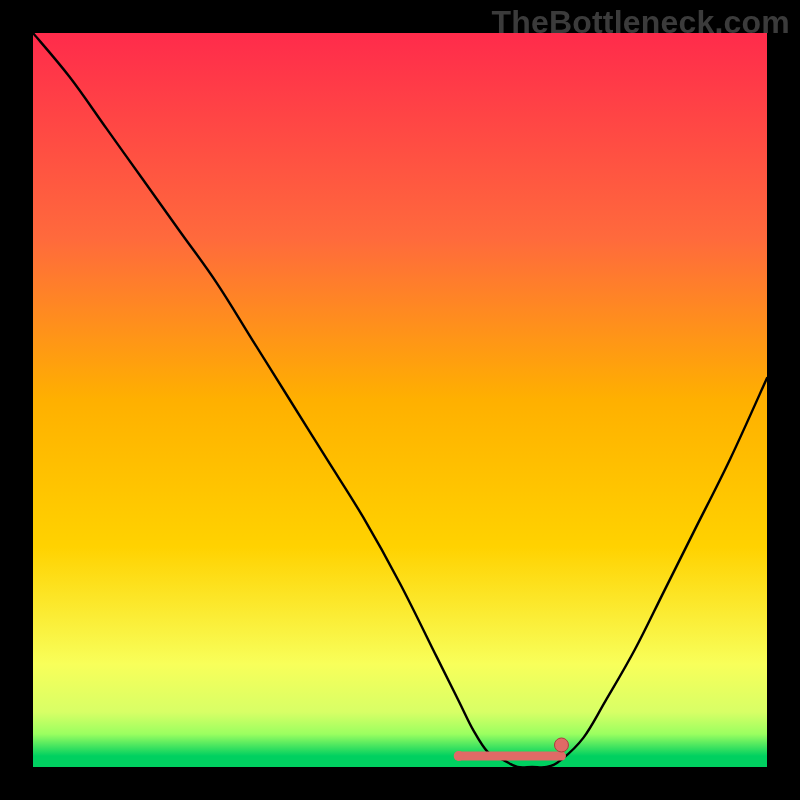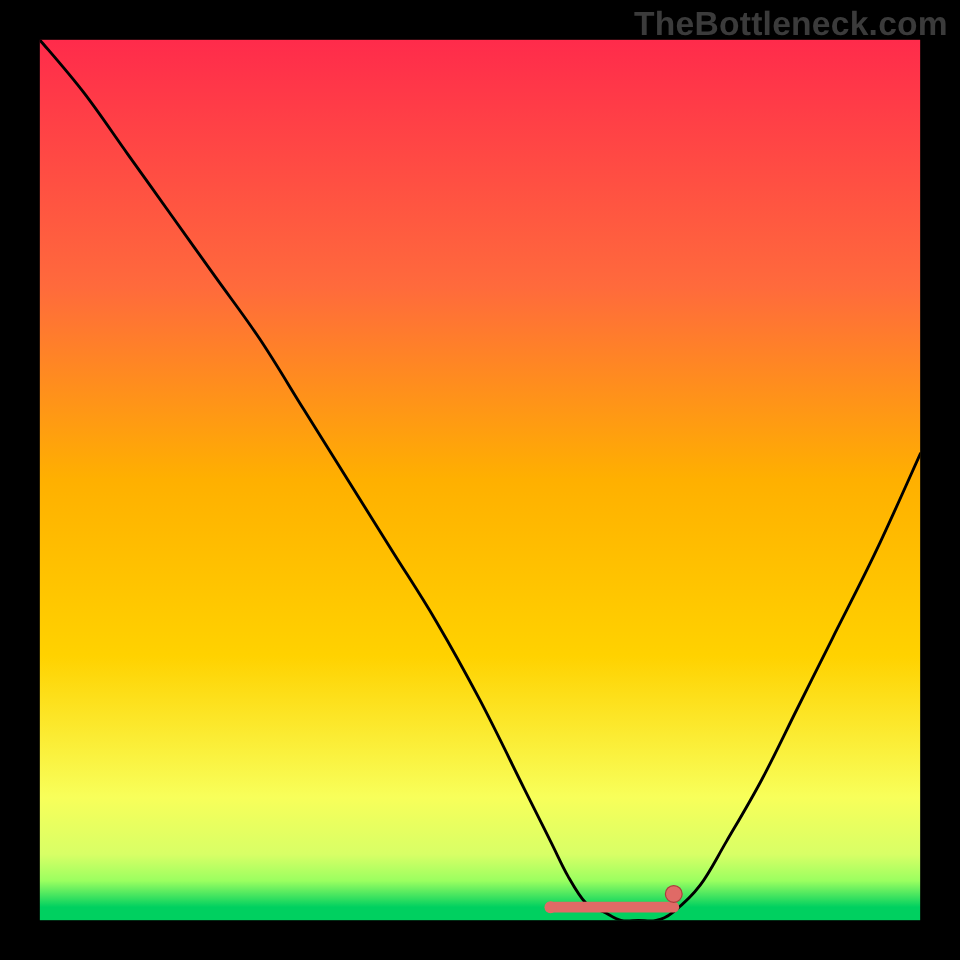--- a/index.html
+++ b/index.html
@@ -8,21 +8,21 @@
     position: relative;
     width: 800px;
     height: 800px;
     background: #000;
   }
   .watermark {
     position: absolute;
     top: 4px;
     right: 10px;
     font-family: Arial, Helvetica, sans-serif;
-    font-size: 28px;
+    font-size: 32px;
     font-weight: 600;
     color: #3b3b3b;
     letter-spacing: 0.2px;
     z-index: 5;
     text-align: right;
   }
   .plot-wrap {
     position: absolute;
     left: 33px;
     top: 33px;

